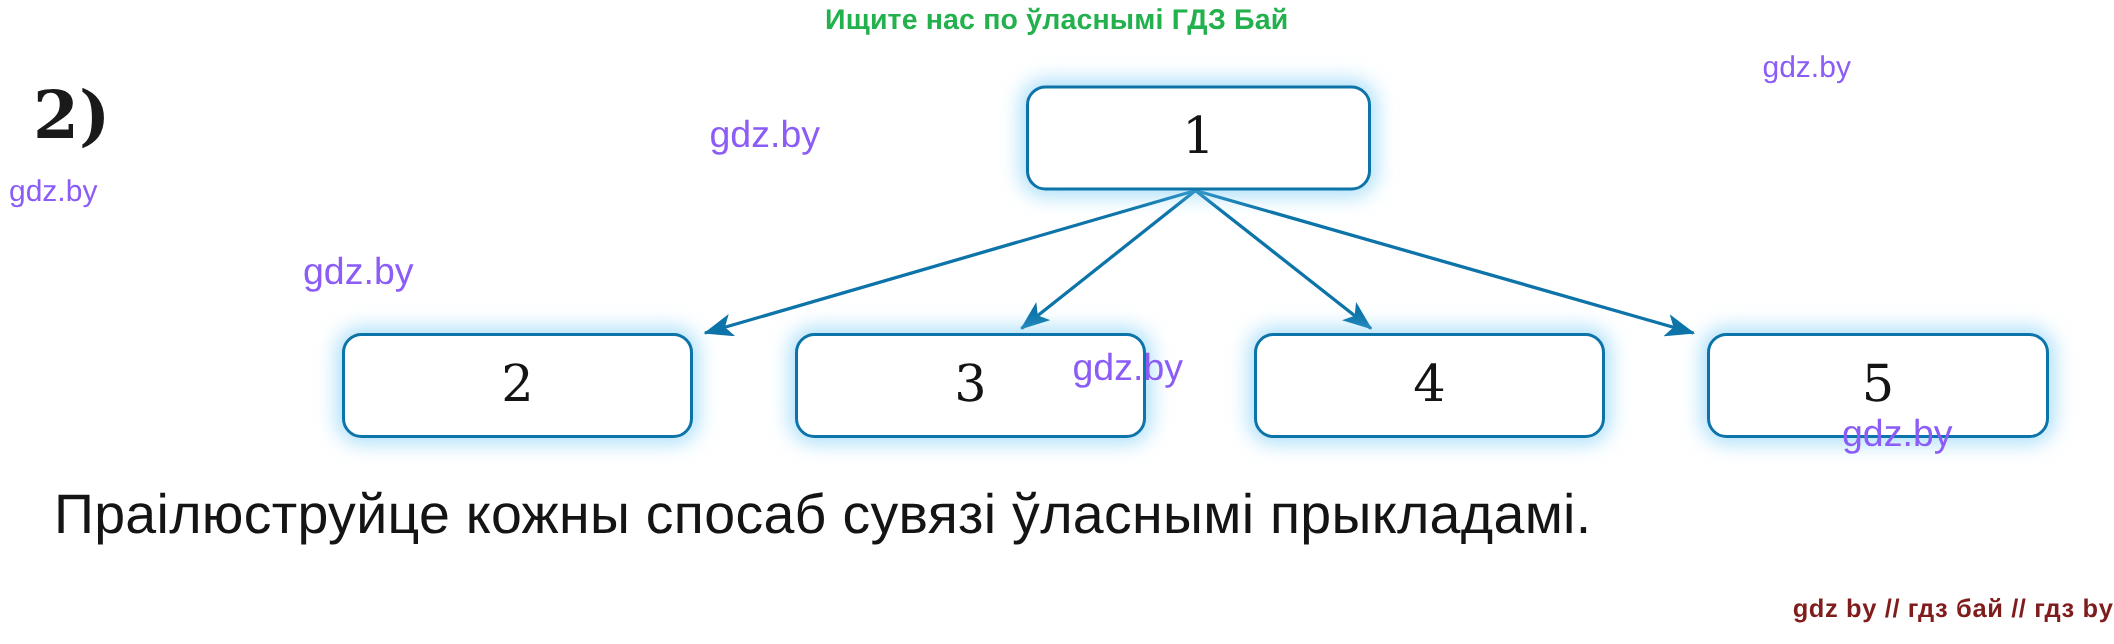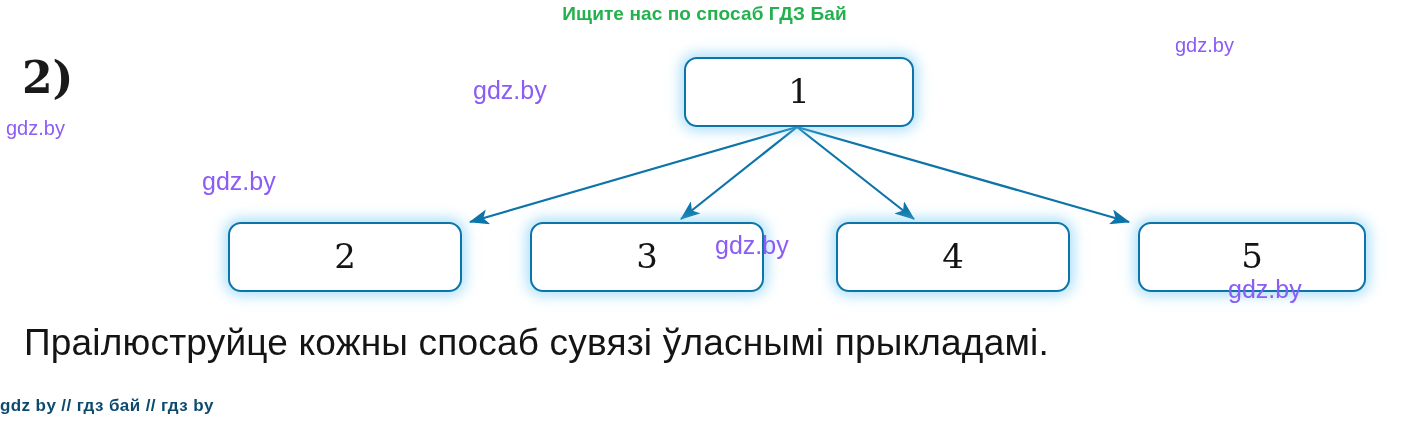--- a/index.html
+++ b/index.html
@@ -28,25 +28,25 @@
     font-weight: bold;
     color: #22b14c;
     letter-spacing: 0.1px;
     white-space: nowrap;
   }
   .promo-bottom {
     position: absolute;
     left: 0;
     top: 396px;
     width: 1409px;
-    text-align: left;
+    text-align: right;
     font-family: "Liberation Sans", sans-serif;
     font-size: 17px;
     font-weight: bold;
-    color: #0c4a6e;
+    color: #7f1d1d;
     letter-spacing: 0.4px;
     white-space: nowrap;
   }
 
   
   .task-number {
     position: absolute;
     left: 22px;
     top: 56px;
     font-family: "DejaVu Serif", "Liberation Serif", serif;
@@ -94,35 +94,35 @@
     font-size: 34px;
     color: #141414;
     line-height: 1;
     display: block;
     margin-top: -2px;
   }
 
   
   .sentence {
     position: absolute;
-    left: 24px;
+    left: 36px;
     top: 322px;
     font-family: "Liberation Sans", sans-serif;
     font-size: 37px;
     color: #141414;
     white-space: nowrap;
     letter-spacing: 0.2px;
   }
 </style>
 </head>
 <body>
 
 <div id="page">
 
-  <div class="promo-top">Ищите нас по спосаб ГДЗ Бай</div>
+  <div class="promo-top">Ищите нас по ўласнымі ГДЗ Бай</div>
 
   <div class="task-number">2)</div>
 
   <div class="wm wm-a">gdz.by</div>
   <div class="wm wm-b">gdz.by</div>
   <div class="wm wm-c">gdz.by</div>
   <div class="wm wm-d">gdz.by</div>
 
   <svg class="diagram" width="1409" height="429">
     <defs>

